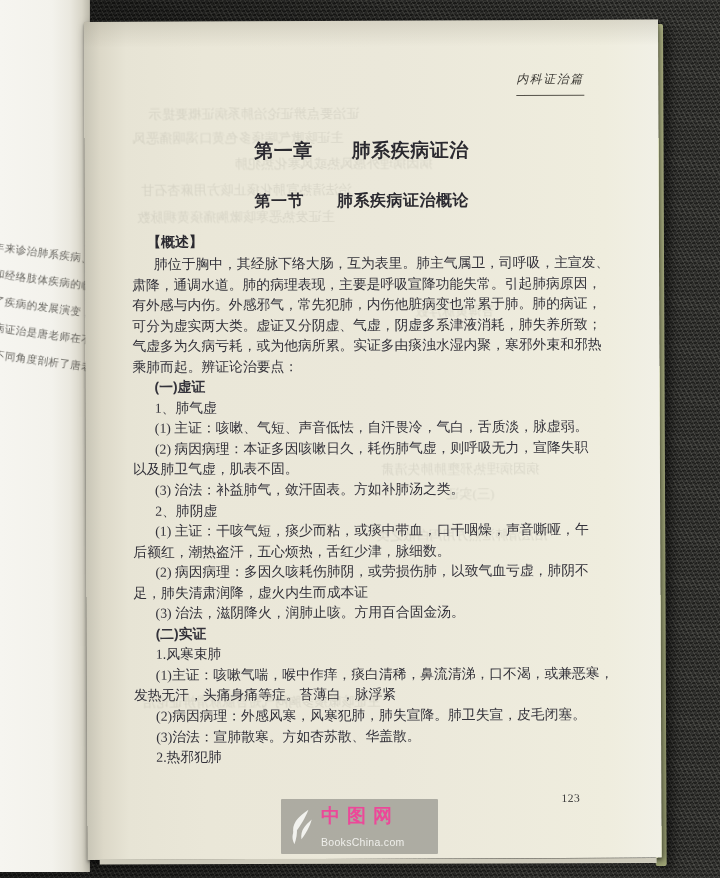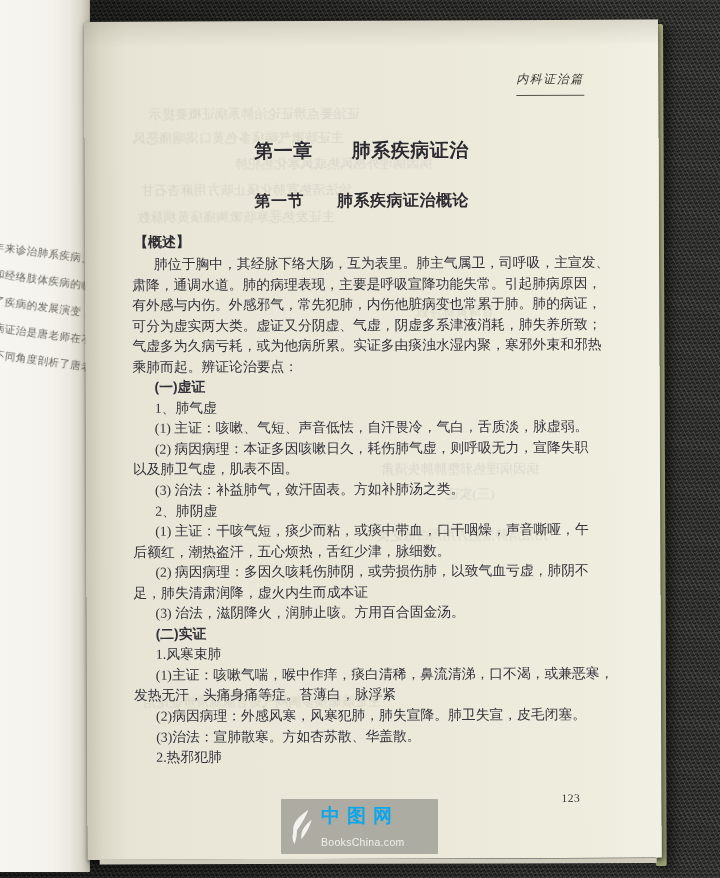--- a/index.html
+++ b/index.html
@@ -55,21 +55,21 @@
     position:absolute;top:117px;left:47px;width:460px;margin:0;
     text-align:center;font-family:"Liberation Sans","DejaVu Sans",sans-serif;
     font-size:19px;font-weight:bold;letter-spacing:.5px;color:#2b2a30;
   }
   .section{
     position:absolute;top:170px;left:47px;width:460px;margin:0;
     text-align:center;font-family:"Liberation Sans","DejaVu Sans",sans-serif;
     font-size:16px;font-weight:bold;letter-spacing:.5px;color:#2b2a30;
   }
   .overview{
-    position:absolute;top:212px;left:49px;
+    position:absolute;top:212px;left:62px;
     font-family:"Liberation Sans","DejaVu Sans",sans-serif;
     font-size:14px;font-weight:bold;color:#2b2a30;
   }
   .textlines{
     position:absolute;top:233px;left:47px;width:462px;
     font-size:13.8px;line-height:20.55px;color:#33323a;
   }
   .line{white-space:nowrap;}
   .line.ind{padding-left:22px;}
   .line.bold{font-weight:bold;font-family:"Liberation Sans","DejaVu Sans",sans-serif;}
@@ -89,21 +89,21 @@
   
   .watermark{
     position:absolute;left:281px;top:799px;width:157px;height:55px;z-index:10;
     background:rgba(122,122,116,.55);border-radius:1px;
     display:flex;align-items:center;gap:6px;padding:0 6px;box-sizing:border-box;
   }
   .wm-logo{width:28px;height:40px;flex:0 0 auto;}
   .wm-text{display:flex;flex-direction:column;align-items:flex-start;}
   .wm-cn{
     font-family:"Liberation Sans","DejaVu Sans",sans-serif;
-    font-size:19px;font-weight:bold;letter-spacing:7px;color:#0ea5e9;line-height:22px;
+    font-size:19px;font-weight:bold;letter-spacing:7px;color:#ec4899;line-height:22px;
   }
   .wm-en{
     font-family:"Liberation Sans","DejaVu Sans",sans-serif;
     font-size:10.5px;color:#efefeb;letter-spacing:.3px;line-height:12px;margin-top:9px;
   }
 </style>
 </head>
 <body>
 
 <div class="left-page">

